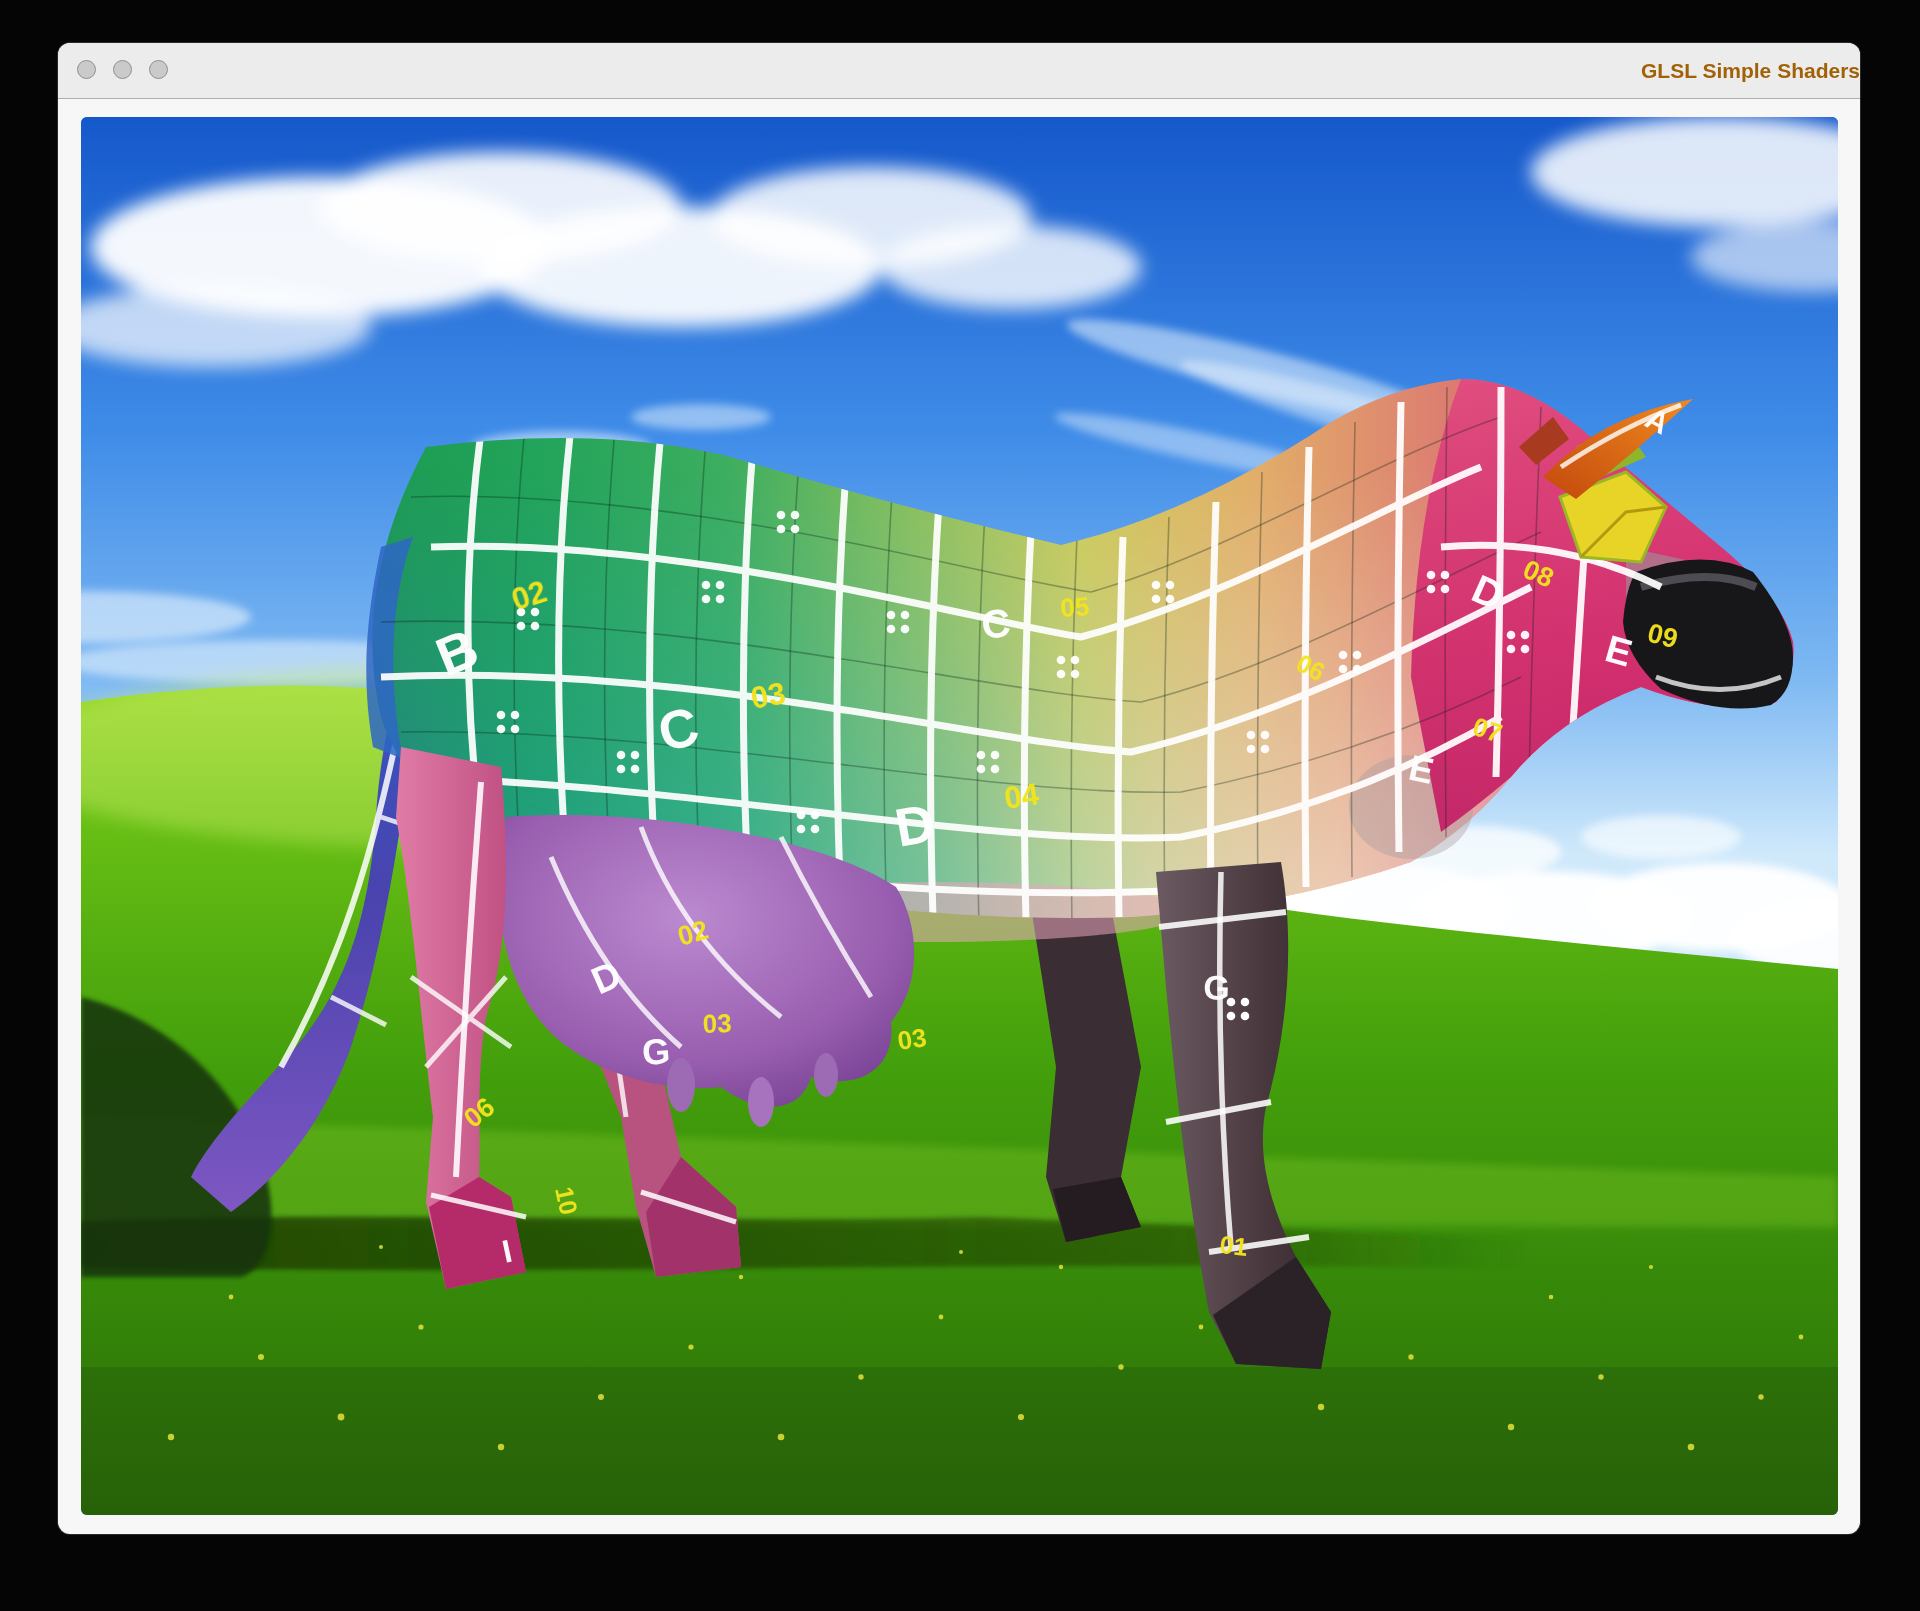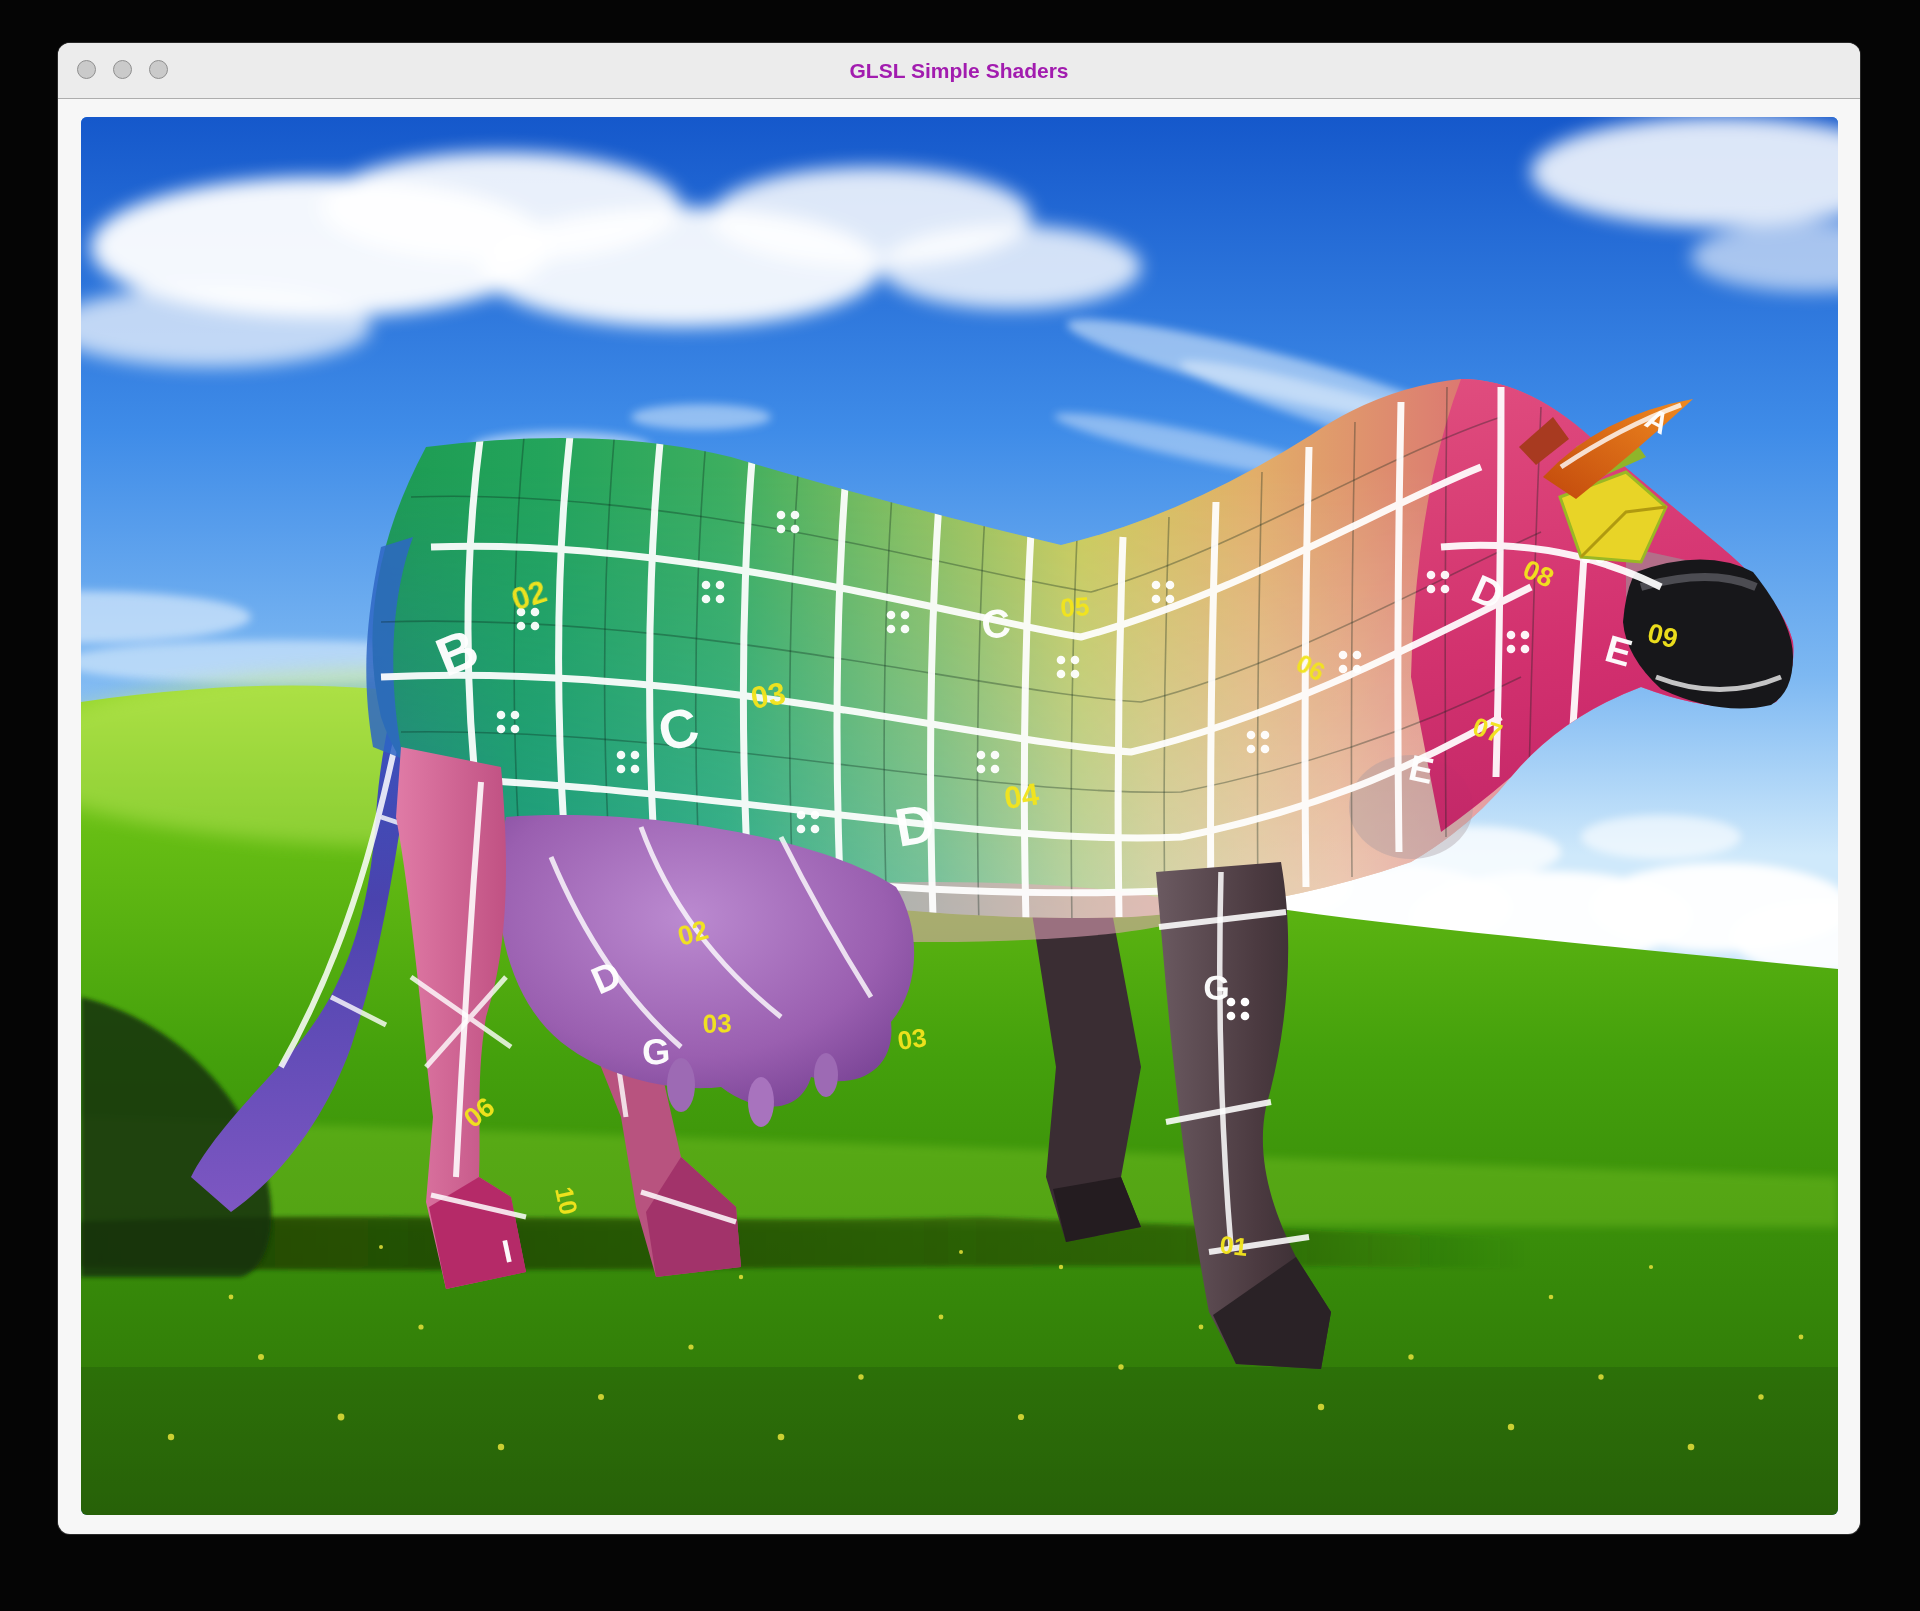--- a/index.html
+++ b/index.html
@@ -2,22 +2,22 @@
 <html><head>
 <meta charset="utf-8">
 <style>
   html,body{margin:0;padding:0;background:#000;}
   .stage{position:relative;width:1920px;height:1611px;background:#050505;overflow:hidden;
          font-family:"Liberation Sans",sans-serif;}
   .window{position:absolute;left:58px;top:43px;width:1802px;height:1491px;
           background:#f7f7f7;border-radius:12px;box-shadow:0 0 0 1px #2a2a2a;overflow:hidden;}
   .titlebar{position:absolute;left:0;top:0;width:100%;height:55px;background:#ececec;
             border-bottom:1px solid #adadad;}
-  .title{position:absolute;left:0;top:0;width:100%;height:55px;line-height:55px;text-align:center;
-         font-size:21px;font-weight:bold;color:#a21caf;}
+  .title{position:absolute;left:0;top:0;width:100%;height:55px;line-height:55px;text-align:right;
+         font-size:21px;font-weight:bold;color:#a16207;}
   .tl{position:absolute;top:17px;width:19px;height:19px;border-radius:50%;
       background:#cacaca;border:1.5px solid #8f8f8f;box-sizing:border-box;}
   .tl.c1{left:19px;} .tl.c2{left:55px;} .tl.c3{left:91px;}
   .scene{position:absolute;left:23px;top:74px;width:1757px;height:1398px;border-radius:6px;
          overflow:hidden;background:#3f8ce8;}
   svg{display:block;}
   text{font-family:"Liberation Sans",sans-serif;font-weight:bold;}
   .lblW{fill:#ffffff;opacity:.97;}
   .lblY{fill:#f2e41d;opacity:.97;}
 </style>

